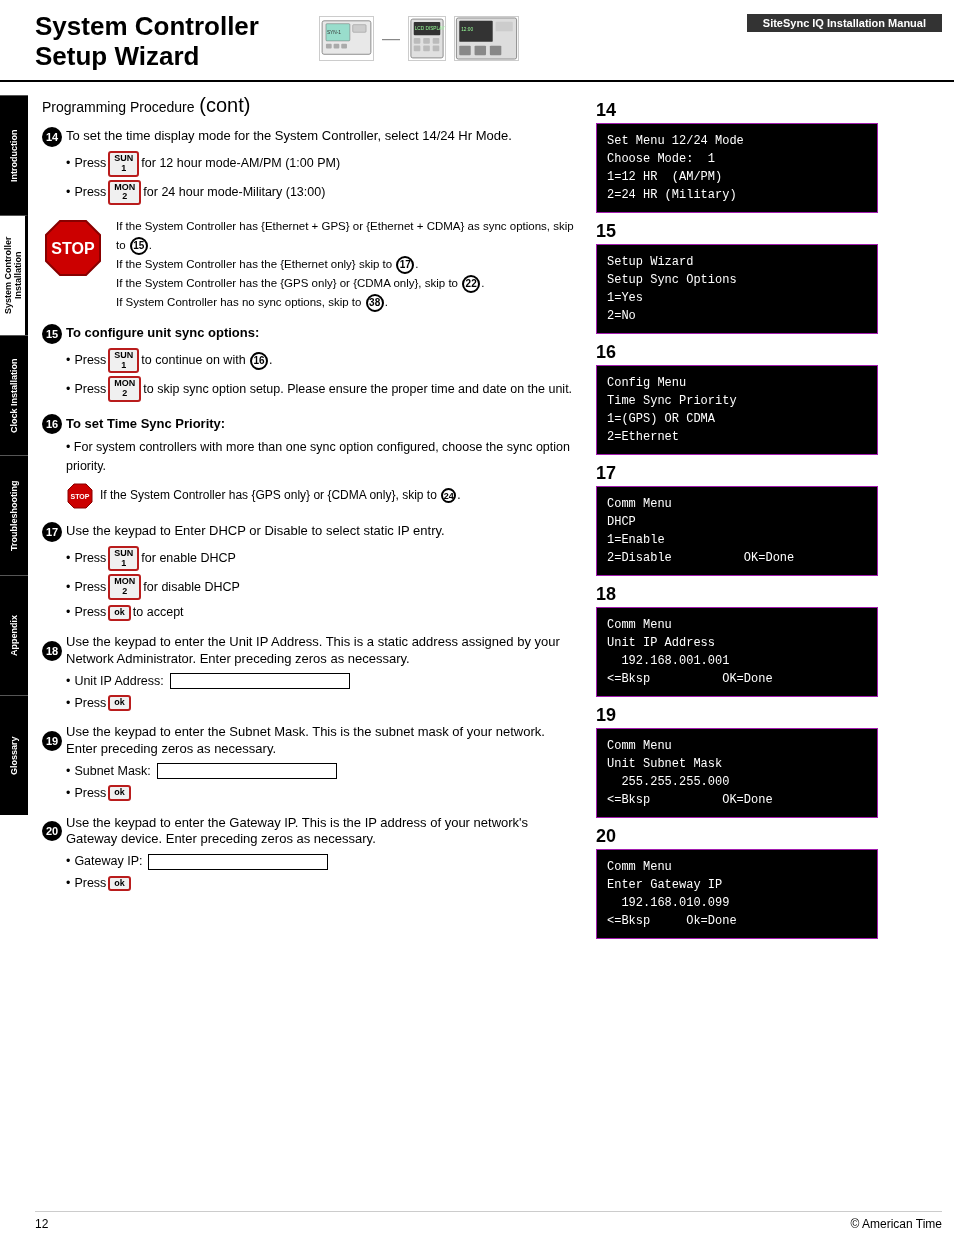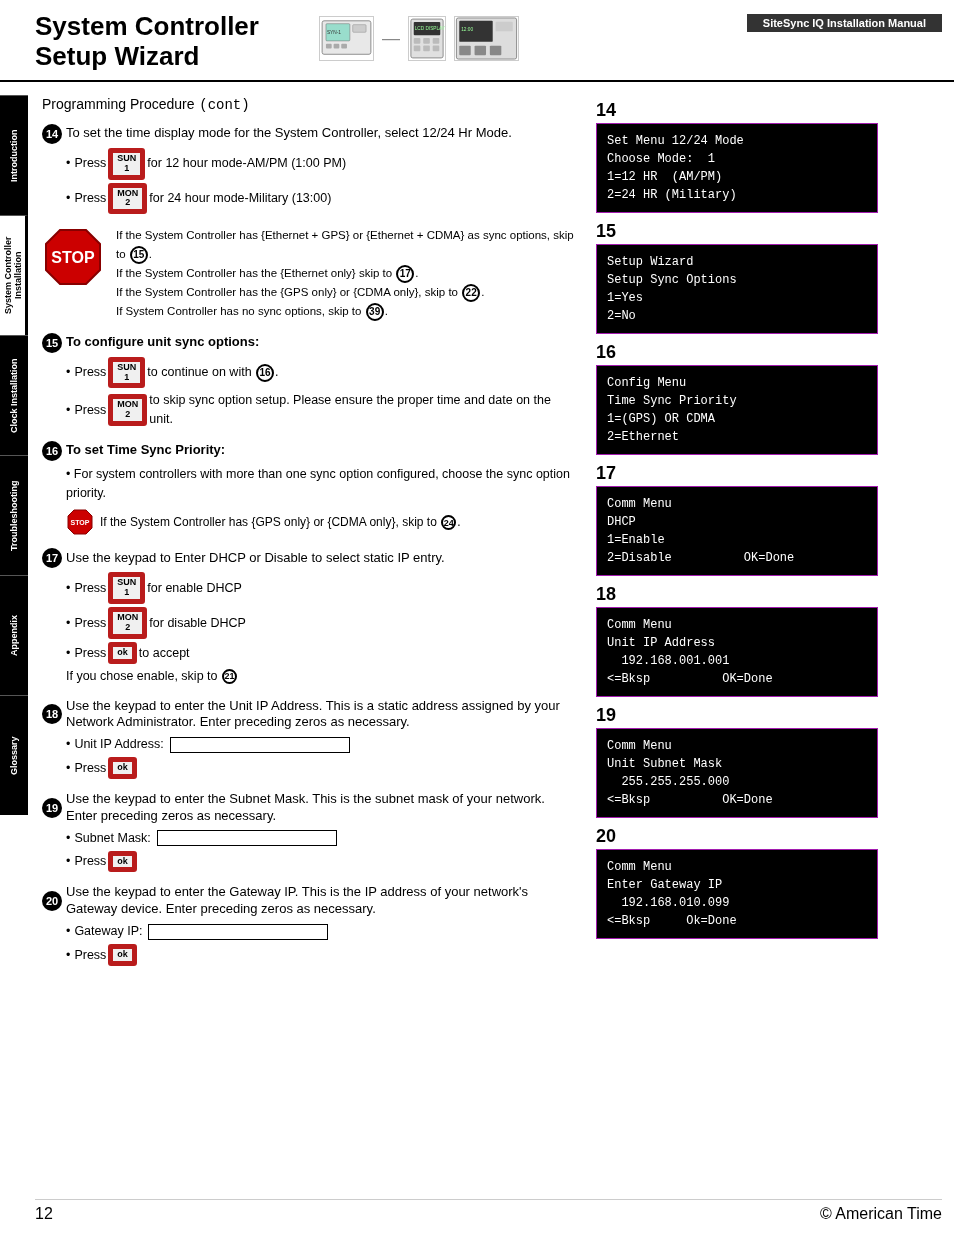--- a/index.html
+++ b/index.html
@@ -147,21 +147,21 @@
     }
     .bullet {
       margin-right: 4px;
     }
 
     
     .key-btn {
       display: inline-flex;
       align-items: center;
       justify-content: center;
-      border: 5px solid #b91c1c;
+      border: 2px solid #b91c1c;
       border-radius: 3px;
       padding: 1px 4px;
       font-size: 9px;
       font-weight: bold;
       min-width: 22px;
       min-height: 14px;
       background: #f0f0f0;
       margin: 0 2px;
       vertical-align: middle;
       line-height: 1.1;
@@ -211,26 +211,26 @@
       padding: 8px 10px;
       margin-bottom: 6px;
       line-height: 1.5;
       white-space: pre;
       border: 1px solid #a21caf;
     }
 
     
     .footer {
       position: absolute;
-      bottom: 12px;
+      bottom: 4px;
       left: 35px;
       right: 12px;
       display: flex;
       justify-content: space-between;
-      font-size: 16px;
+      font-size: 12px;
       border-top: 1px solid #ccc;
       padding-top: 5px;
     }
 
     
     .controller-svg {
       width: 55px;
       height: 45px;
     }
     .keypad-svg {
@@ -311,27 +311,27 @@
       <rect x="36" y="30" width="12" height="10" rx="1" fill="#888"></rect>
     </svg>
   </div>
   <div class="header-manual">SiteSync IQ Installation Manual</div>
 </div>
 
 <div class="main">
 
   <div class="content">
     <div class="section-heading">
-      <span>Programming Procedure</span>&nbsp;<span style="font-size:14px;font-weight:normal;font-family:Liberation Mono, monospace">(cont)</span>
+      <span>Programming Procedure</span>&nbsp;<span style="font-size:20px;font-weight:normal;font-family:Liberation Sans, sans-serif">(cont)</span>
     </div>
 
     <div class="step-block">
       <div class="step-title-line">
         <span class="step-num">14</span>
-        <span class="step-title-text">To set the time display mode for the System Controller, select 12/24 Hr Mode.</span>
+        <span class="step-title-text">To set the time display mode for the System Controller, select 14/24 Hr Mode.</span>
       </div>
       <div class="step-body">
         <div class="bullet-line">
           <span class="bullet">•</span>
           <span>Press </span>
           <span class="key-btn">SUN<br>1</span>
           <span>for 12 hour mode-AM/PM (1:00 PM)</span>
         </div>
         <div class="bullet-line">
           <span class="bullet">•</span>
@@ -345,21 +345,21 @@
     <div class="stop-block">
 
       <svg class="stop-sign" viewBox="0 0 62 62">
         <polygon points="18,4 44,4 58,18 58,44 44,58 18,58 4,44 4,18" fill="#cc0000" stroke="#880000" stroke-width="2"></polygon>
         <text x="31" y="37" text-anchor="middle" font-size="16" font-weight="900" fill="white" font-family="Arial Black, Arial">STOP</text>
       </svg>
       <div class="stop-text">
         <div>If the System Controller has {Ethernet + GPS} or {Ethernet + CDMA} as sync options, skip to <span class="circle-ref">15</span>.</div>
         <div>If the System Controller has the {Ethernet only} skip to <span class="circle-ref">17</span>.</div>
         <div>If the System Controller has the {GPS only} or {CDMA only}, skip to <span class="circle-ref">22</span>.</div>
-        <div>If System Controller has no sync options, skip to <span class="circle-ref">39</span>.</div>
+        <div>If System Controller has no sync options, skip to <span class="circle-ref">38</span>.</div>
       </div>
     </div>
 
     <div class="step-block">
       <div class="step-title-line">
         <span class="step-num">15</span>
         <span class="step-title-text"><strong>To configure unit sync options:</strong></span>
       </div>
       <div class="step-body">
         <div class="bullet-line">
@@ -411,21 +411,20 @@
           <span>Press </span>
             <span class="key-btn">MON<br>2</span>
           <span>for disable DHCP</span>
         </div>
         <div class="bullet-line">
           <span class="bullet">•</span>
           <span>Press </span>
             <span class="key-btn">ok</span>
           <span>to accept</span>
         </div>
-        <div><span>If you chose enable, skip to</span> <span class="circle-ref" style="width:15px;height:15px;font-size:9px;">21</span></div>
       </div>
     </div>
 
     <div class="step-block">
       <div class="step-title-line">
         <span class="step-num">18</span>
         <span class="step-title-text">Use the keypad to enter the Unit IP Address. This is a static address assigned by your Network Administrator. Enter preceding zeros as necessary.</span>
       </div>
       <div class="step-body">
         <div class="bullet-line">

